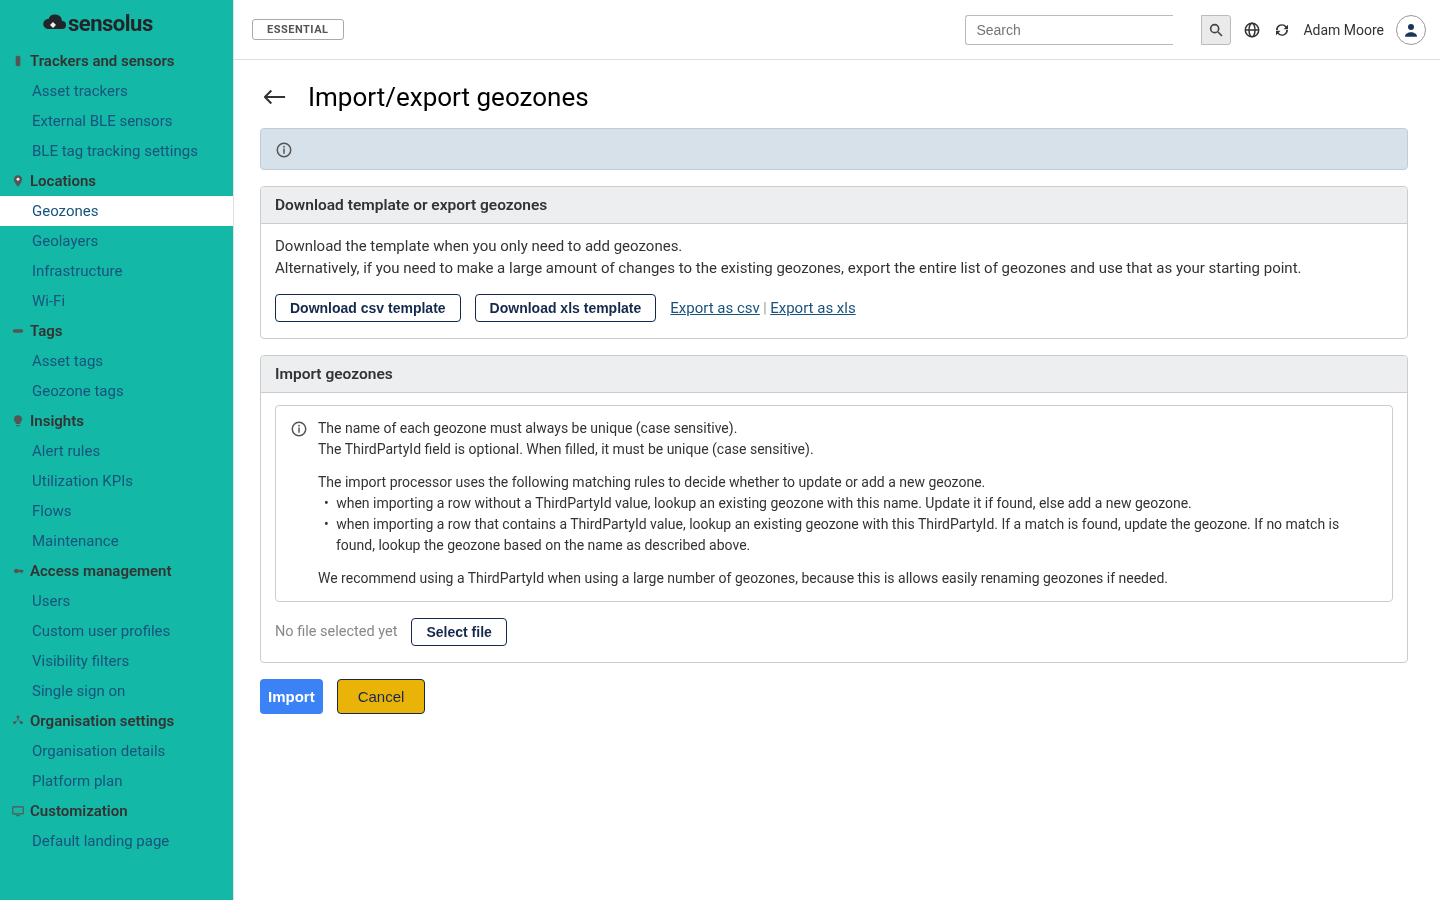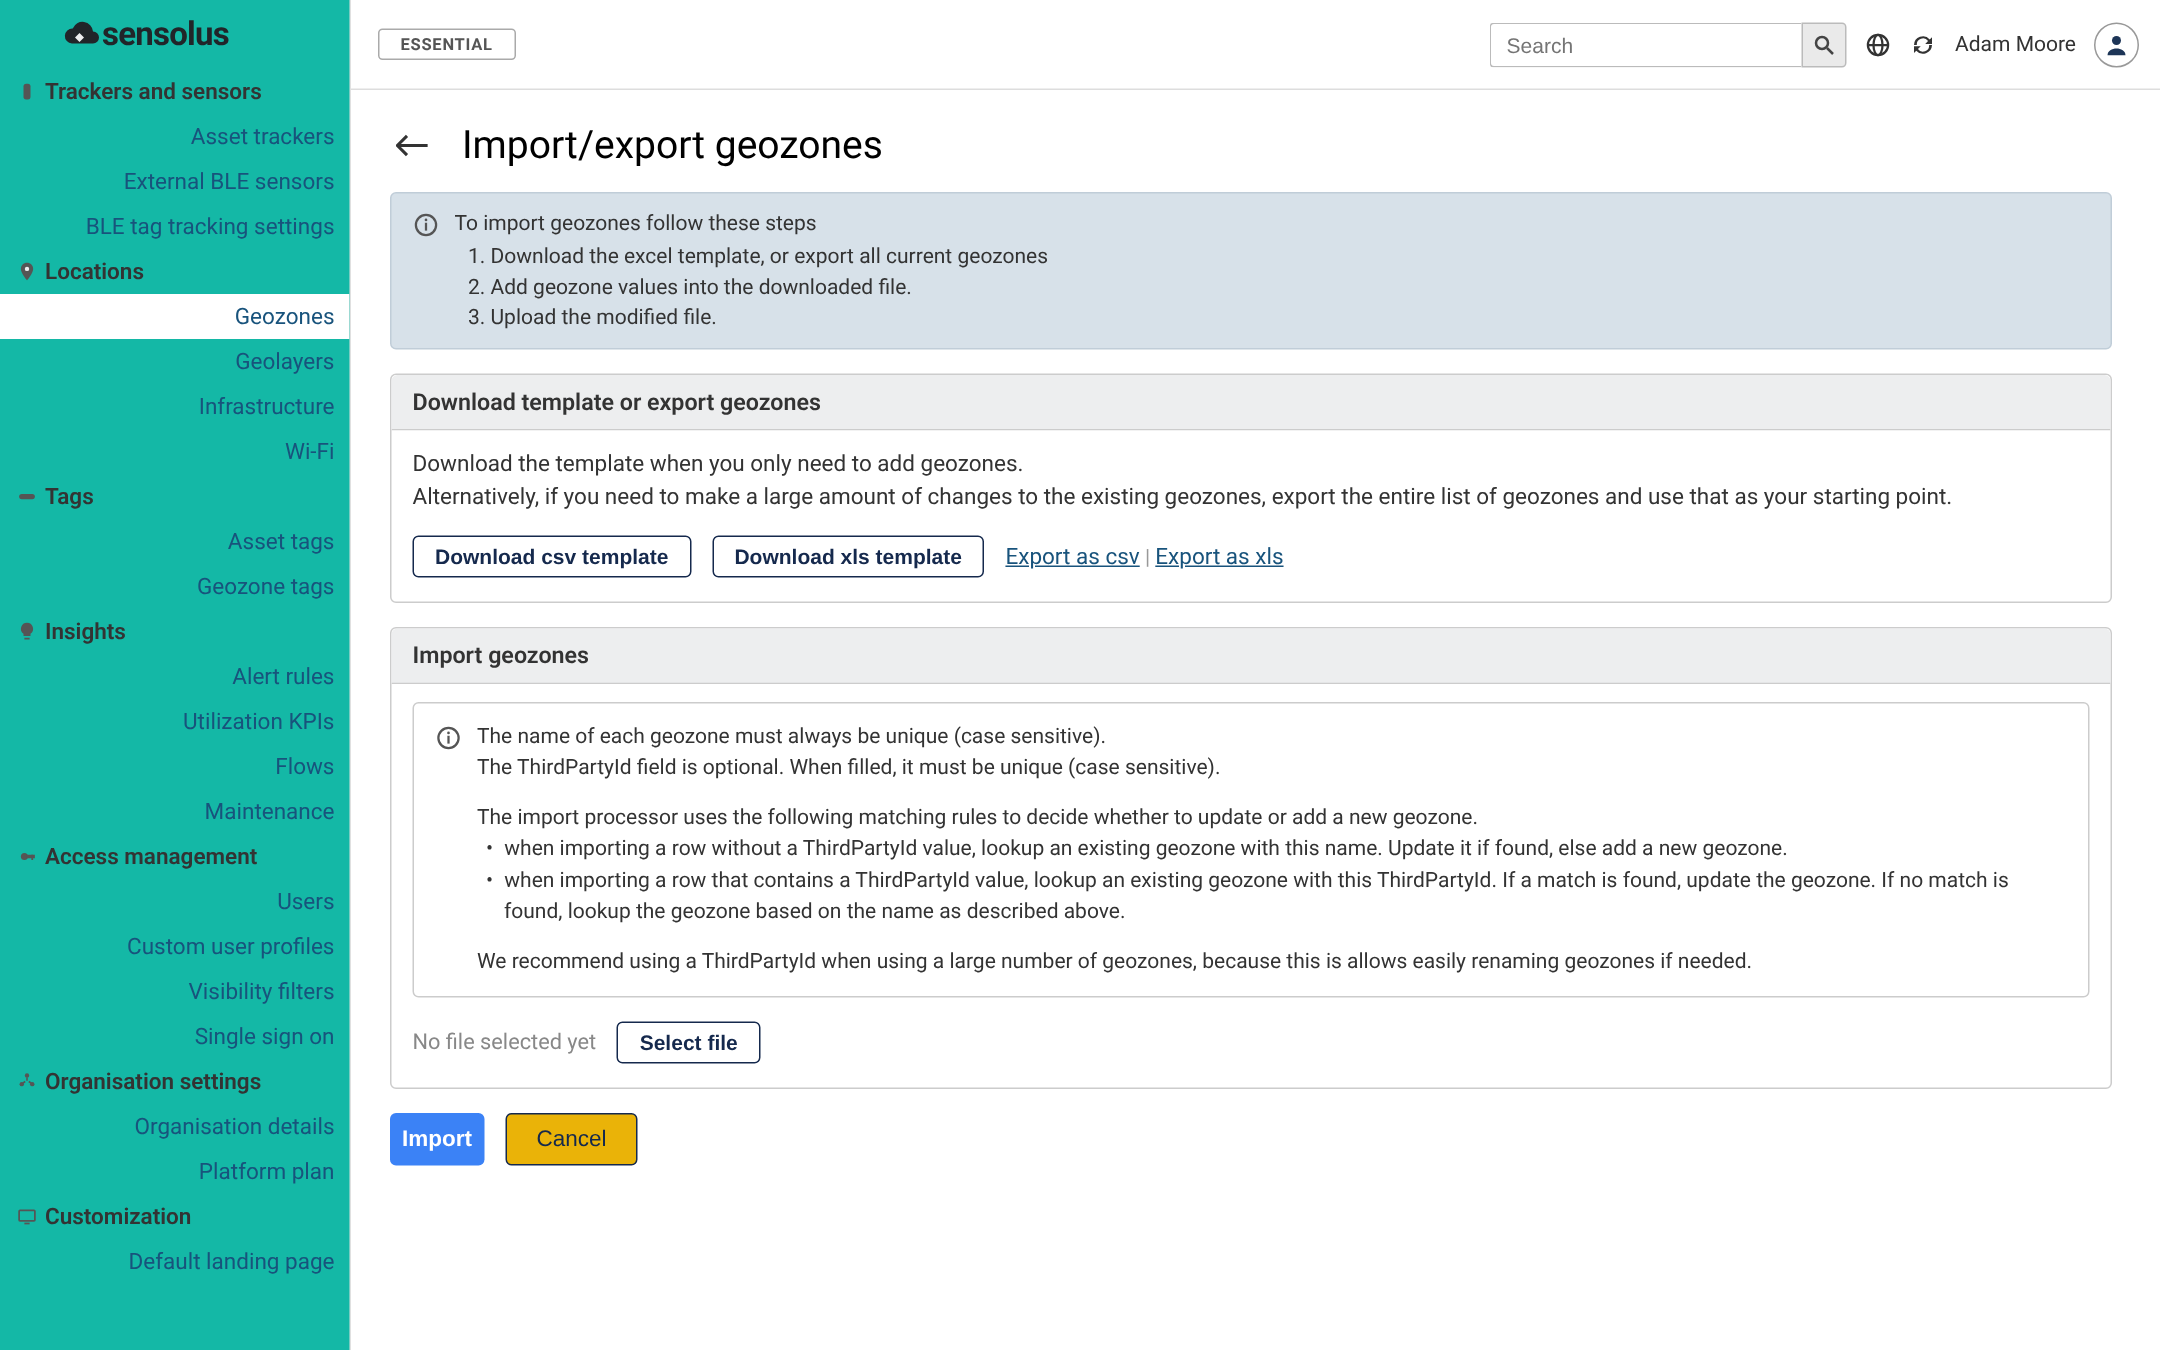--- a/index.html
+++ b/index.html
@@ -6,29 +6,29 @@
     body { font-family: -apple-system, BlinkMacSystemFont, "Segoe UI", Roboto, "Helvetica Neue", Arial, sans-serif; font-size: 14px; color: #333; background: #fff; overflow: hidden; }
     .app { display: flex; height: 900px; width: 1440px; }
     
     
     .sidebar { width: 234px; background: #14b8a6; overflow-y: auto; flex-shrink: 0; padding-bottom: 20px; border-right: 1px solid #e0e0e0;}
     .logo-wrap { display: flex; align-items: center; height: 46px; padding-left: 42px; }
     .logo-text { font-weight: 700; font-size: 22px; color: #212529; letter-spacing: -0.5px; }
     .nav-section-head { display: flex; align-items: center; padding: 6px 12px 6px 8px; font-weight: 600; color: #333; cursor: pointer;}
     .nav-ico { width: 20px; display:inline-flex; justify-content:center; font-size: 12px; color:#555;}
     .nav-head-text { margin-left: 2px; font-size: 15px;}
-    .nav-link { display:block; padding: 6px 10px 6px 32px; color: #18537c; font-size: 15px; cursor:pointer;text-align:right; }
+    .nav-link { display:block; padding: 6px 10px 6px 32px; color: #18537c; font-size: 15px; cursor:pointer; }
     .nav-link.active { background: #fff; }
     
     
     .main { flex:1; display:flex; flex-direction:column; min-width:0;}
     .topbar { height: 60px; border-bottom: 1px solid #ddd; display:flex; align-items:center; padding: 0 14px 0 12px; gap: 12px;}
     .badge-outline { border: 1px solid #aaa; border-radius: 3px; padding: 3px 14px; font-size: 11px; font-weight:700; letter-spacing:0.5px; color:#555; margin-left:6px;}
     .grow { flex:1;}
-    .search-box { display:flex; align-items:center; }
+    .search-box { display:flex; align-items:center;gap:28px; }
     .search-in { width: 208px; height: 30px; border:1px solid #bbb; border-right:none; border-radius: 3px 0 0 3px; padding: 0 10px; font-size:14px; outline:none;}
     .search-btn { width:30px; height:30px; border:1px solid #bbb; background:#eaeaea; border-radius:0 3px 3px 0; display:flex; align-items:center; justify-content:center; cursor:pointer;}
     .top-ico { width:18px; height:18px; display:flex; align-items:center; justify-content:center; color:#333; cursor:pointer;}
     .uname { font-size:14px; color:#333;}
     .avatar-circ { width:30px; height:30px; border:1px solid #999; border-radius:50%; display:flex; align-items:center; justify-content:center; color:#1d3557;}
     
     
     .content { padding: 22px 32px 20px 26px; overflow-y:auto; flex:1;}
     .page-head { display:flex; align-items:center; gap: 18px; margin-bottom: 16px;}
     .back-arrow { font-size: 20px; cursor:pointer; color:#333; padding:4px;}
@@ -207,28 +207,20 @@
       </div>
 
       <div class="info-box">
         <span class="info-ico">
             <svg width="18" height="18" viewBox="0 0 24 24">
               <circle cx="12" cy="12" r="9" fill="none" stroke="#555" stroke-width="2"></circle>
               <circle cx="12" cy="7.5" r="1.2" fill="#555"></circle>
               <rect x="11" y="10" width="2" height="7" fill="#555"></rect>
             </svg>
           </span>
-        <div class="info-content">
-          <div>To import geozones follow these steps</div>
-          <ol id="steps-ol">
-              <li>Download the excel template, or export all current geozones</li>
-              <li>Add geozone values into the downloaded file.</li>
-              <li>Upload the modified file.</li>
-            </ol>
-        </div>
       </div>
 
       <div class="panel">
         <div class="panel-head">Download template or export geozones</div>
         <div class="panel-body">
           <div class="desc">
             <div>Download the template when you only need to add geozones.</div>
             <div>Alternatively, if you need to make a large amount of changes to the existing geozones, export the entire list of geozones and use that as your starting point.</div>
           </div>
           <div class="btn-row">

